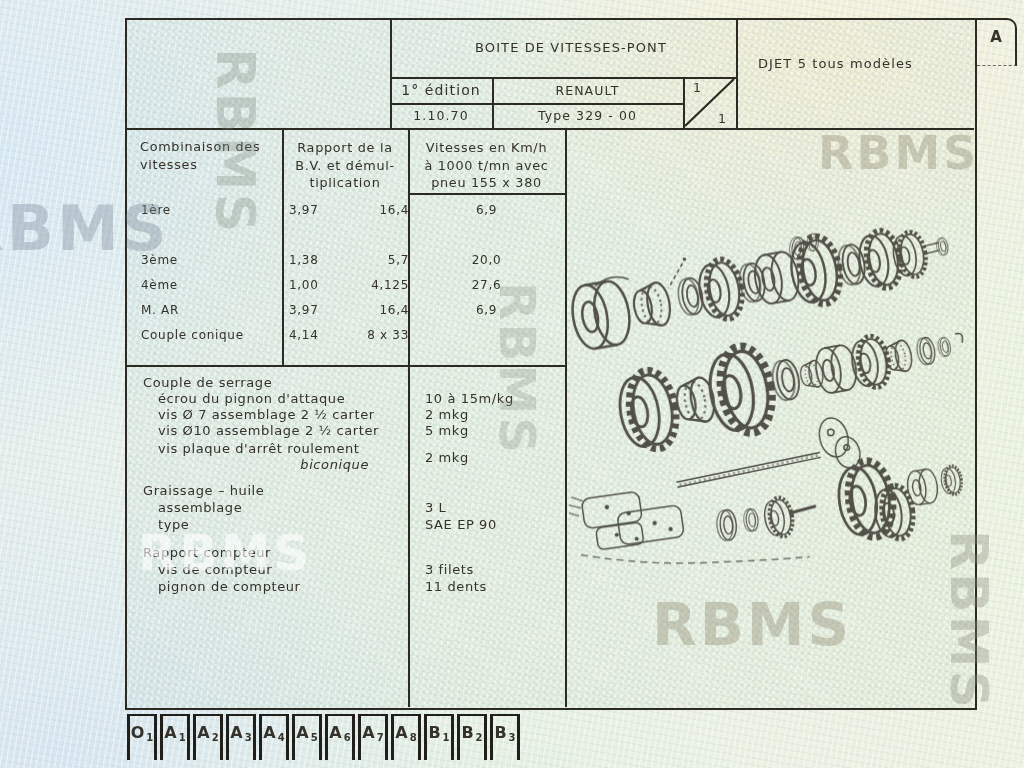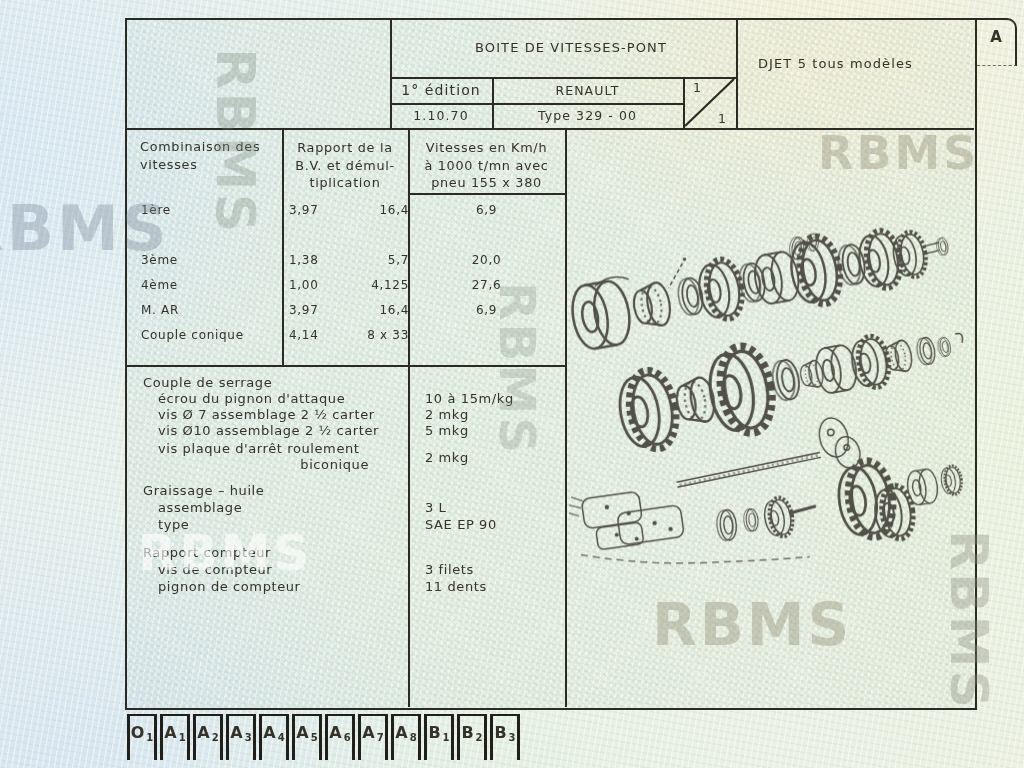--- a/index.html
+++ b/index.html
@@ -202,21 +202,21 @@
   <div class="srow" style="top:403px;">
     <span class="s-lbl">vis Ø10 assemblage 2 ½ carter</span>
     <span class="s-val">5 mkg</span>
   </div>
   <div class="srow" style="top:421px;">
     <span class="s-lbl">vis plaque d'arrêt roulement</span>
   </div>
   <div class="srow" style="top:430px;">
     <span class="s-val">2 mkg</span>
   </div>
-  <div class="srow" style="top:437px;">
+  <div class="srow" style="top:437px;font-style:italic;">
     <span class="s-cont">biconique</span>
   </div>
 
   <div class="srow" style="top:463px;">
     <span class="s-title">Graissage – huile</span>
   </div>
   <div class="srow" style="top:480px;">
     <span class="s-lbl">assemblage</span>
     <span class="s-val">3 L</span>
   </div>

